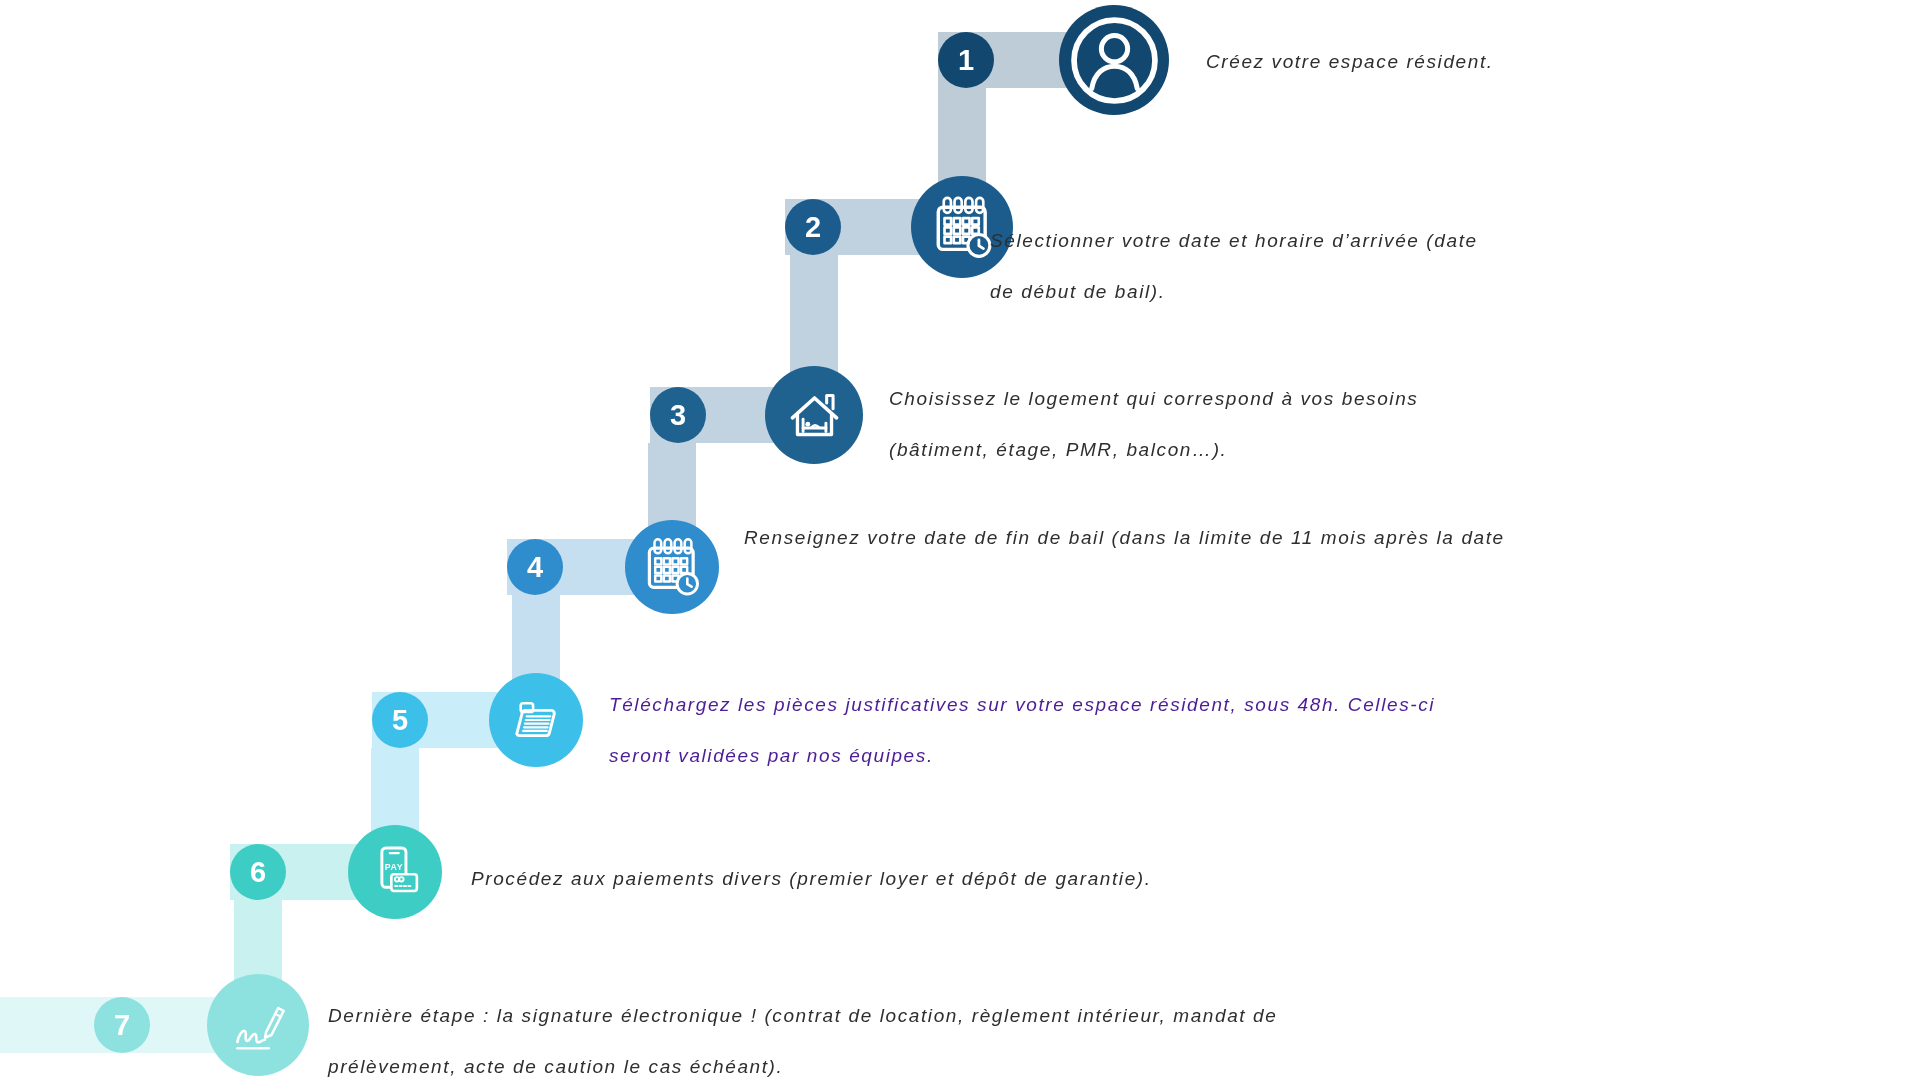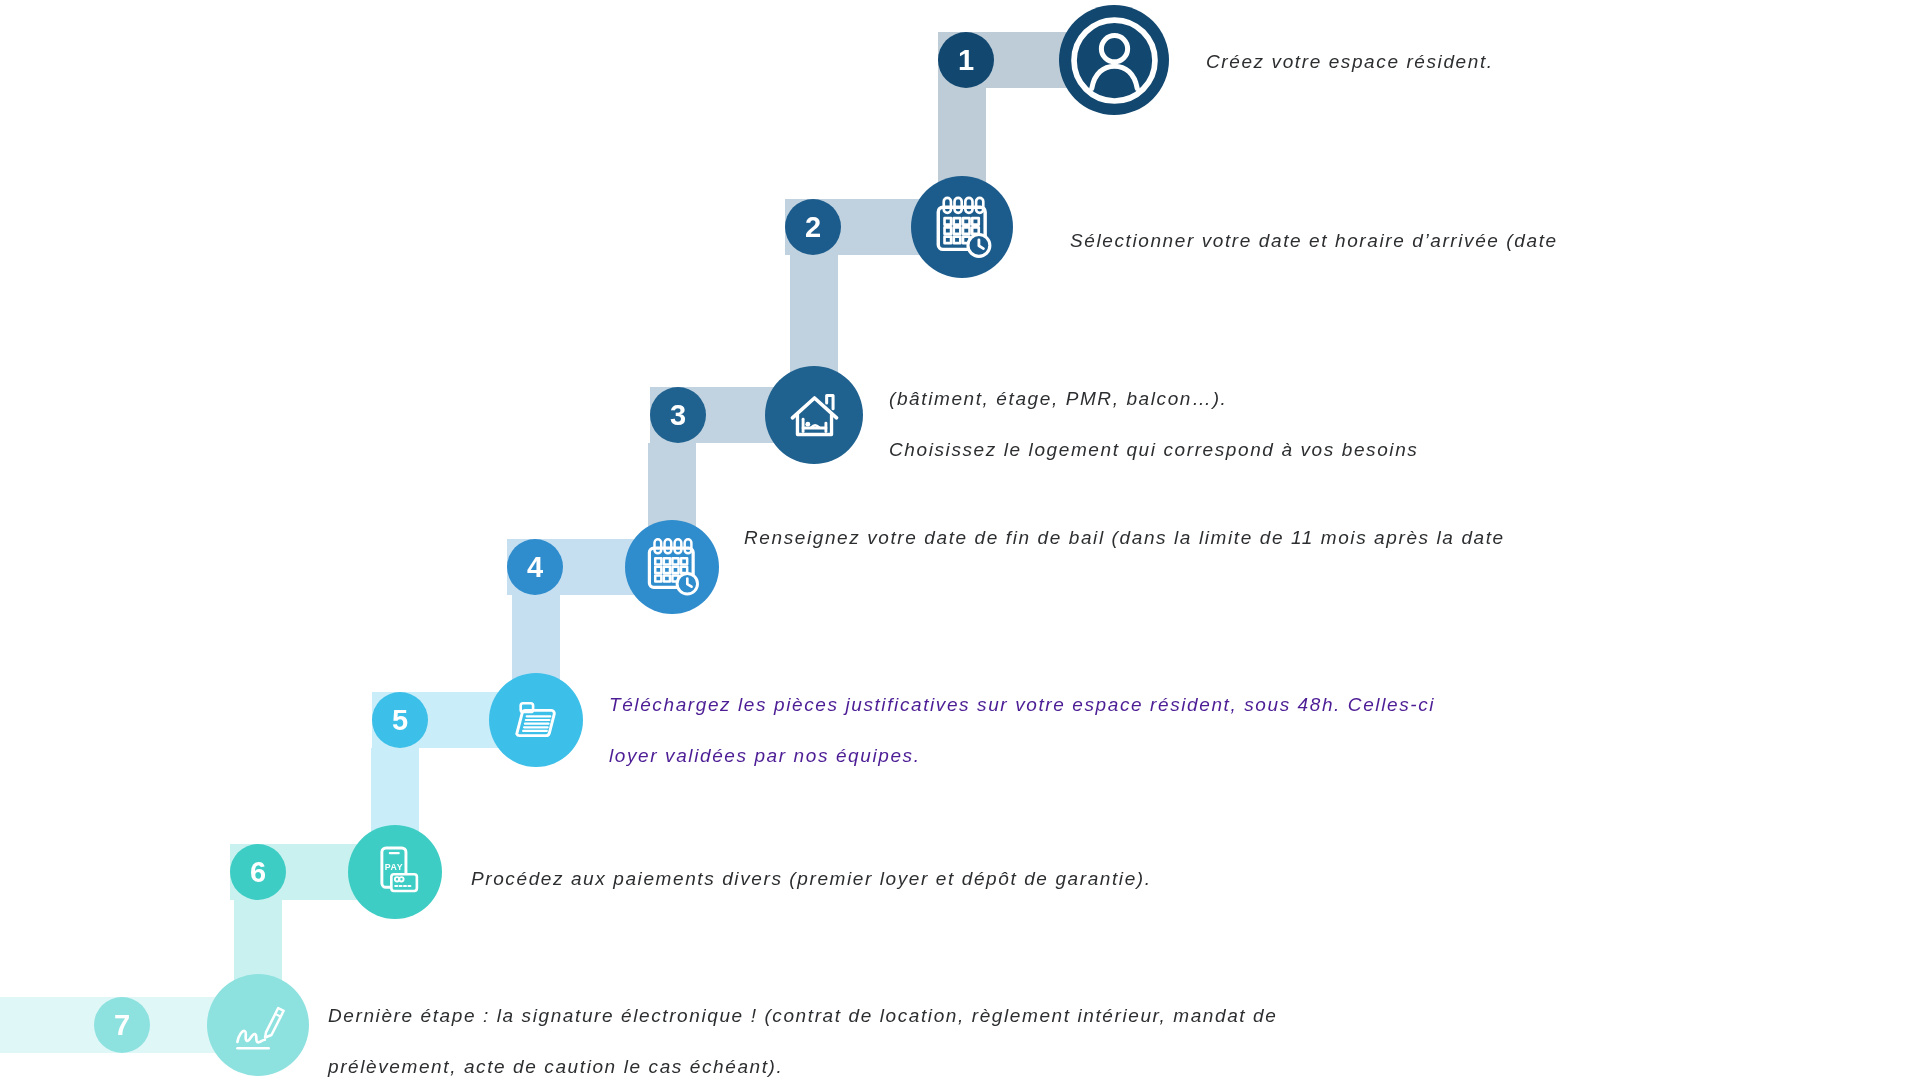--- a/index.html
+++ b/index.html
@@ -68,22 +68,23 @@
           <rect x="18.4" y="23.9" width="4.2" height="4.2" stroke-width="1.7"></rect>
           <rect x="24.3" y="23.9" width="4.2" height="4.2" stroke-width="1.7"></rect>
           <rect x="30.2" y="23.9" width="4.2" height="4.2" stroke-width="1.7"></rect>
         <rect x="12.5" y="29.8" width="4.2" height="4.2" stroke-width="1.7"></rect>
           <rect x="18.4" y="29.8" width="4.2" height="4.2" stroke-width="1.7"></rect>
           <rect x="24.3" y="29.8" width="4.2" height="4.2" stroke-width="1.7"></rect>
         <circle cx="34.5" cy="35.5" r="7" fill="currentColor" stroke-width="2"></circle>
         <path d="M34.5 31.9v3.8l2.9 1.8" stroke-width="1.8"></path>
       </svg>
     </div>
-    <div class="step-text" style="left: 1070px; top: 215px; color: rgb(44, 46, 48);">
+    <div class="step-text" style="left: 990px; top: 215px; color: rgb(44, 46, 48);">
       <div class="line">Sélectionner votre date et horaire d’arrivée (date</div>
+      <div class="line">de début de bail).</div>
     </div>
   </div>
 
   <div class="step">
     <div class="vband" style="left: 648px; top: 443px; width: 48px; height: 152px; background: rgba(31, 97, 143, 0.28);"></div>
     <div class="hband" style="left: 650px; top: 387px; width: 164px; height: 56px; background: rgba(31, 97, 143, 0.28);"></div>
     <div class="num-badge" style="left: 650px; top: 387px; background: rgb(31, 97, 143);">
         <span>3</span>
       </div>
     <div class="icon-circle" style="left: 765px; top: 366px; width: 98px; height: 98px; background: rgb(31, 97, 143); color: rgb(31, 97, 143);">
@@ -92,22 +93,22 @@
         <path d="M32 15.8v-5h4.2v8.8" stroke-width="2"></path>
         <path d="M12.8 23.5v13h22.4v-13" stroke-width="2.2"></path>
         <path d="M16.5 26.5v8" stroke-width="1.9"></path>
         <path d="M31.5 29v5.5" stroke-width="1.9"></path>
         <path d="M16.5 32.2h15" stroke-width="1.9"></path>
         <circle cx="19.6" cy="29.7" r="1.6" fill="#ffffff" stroke="none"></circle>
         <path d="M22 31.8q2.3-2.8 5 0" stroke-width="1.7"></path>
       </svg>
     </div>
     <div class="step-text" style="left: 889px; top: 373px; color: rgb(44, 46, 48);">
+      <div class="line">Choisissez le logement qui correspond à vos besoins</div>
       <div class="line">(bâtiment, étage, PMR, balcon…).</div>
-      <div class="line">Choisissez le logement qui correspond à vos besoins</div>
     </div>
   </div>
 
   <div class="step">
     <div class="vband" style="left: 512px; top: 595px; width: 48px; height: 153px; background: rgba(47, 140, 205, 0.28);"></div>
     <div class="hband" style="left: 507px; top: 539px; width: 165px; height: 56px; background: rgba(47, 140, 205, 0.28);"></div>
     <div class="num-badge" style="left: 507px; top: 539px; background: rgb(47, 140, 205);">
         <span>4</span>
       </div>
     <div class="icon-circle" style="left: 625px; top: 520px; width: 94px; height: 94px; background: rgb(47, 140, 205); color: rgb(47, 140, 205);">
@@ -149,21 +150,21 @@
         <path d="M10.8 33.5L14.6 19a2.2 2.2 0 0 1 2.1-1.6h17.9a2 2 0 0 1 1.9 2.5l-3.4 13.2a2.2 2.2 0 0 1-2.1 1.6H12.7a2 2 0 0 1-1.9-1.2z" stroke-width="2"></path>
         <path d="M17.6 21.5h16.2" stroke-width="1.5"></path>
         <path d="M17 24h16.2" stroke-width="1.5"></path>
         <path d="M16.4 26.5h16.2" stroke-width="1.5"></path>
         <path d="M15.8 29h16.2" stroke-width="1.5"></path>
         <path d="M15.2 31.5h16.2" stroke-width="1.5"></path>
       </svg>
     </div>
     <div class="step-text" style="left: 609px; top: 679px; color: #4c1d95;">
       <div class="line">Téléchargez les pièces justificatives sur votre espace résident, sous 48h. Celles-ci</div>
-      <div class="line">loyer validées par nos équipes.</div>
+      <div class="line">seront validées par nos équipes.</div>
     </div>
   </div>
 
   <div class="step">
     <div class="vband" style="left: 234px; top: 900px; width: 48px; height: 153px; background: rgba(62, 205, 196, 0.28);"></div>
     <div class="hband" style="left: 230px; top: 844px; width: 165px; height: 56px; background: rgba(62, 205, 196, 0.28);"></div>
     <div class="num-badge" style="left: 230px; top: 844px; background: rgb(62, 205, 196);">
         <span>6</span>
       </div>
     <div class="icon-circle" style="left: 348px; top: 825px; width: 94px; height: 94px; background: rgb(62, 205, 196); color: rgb(62, 205, 196);">

